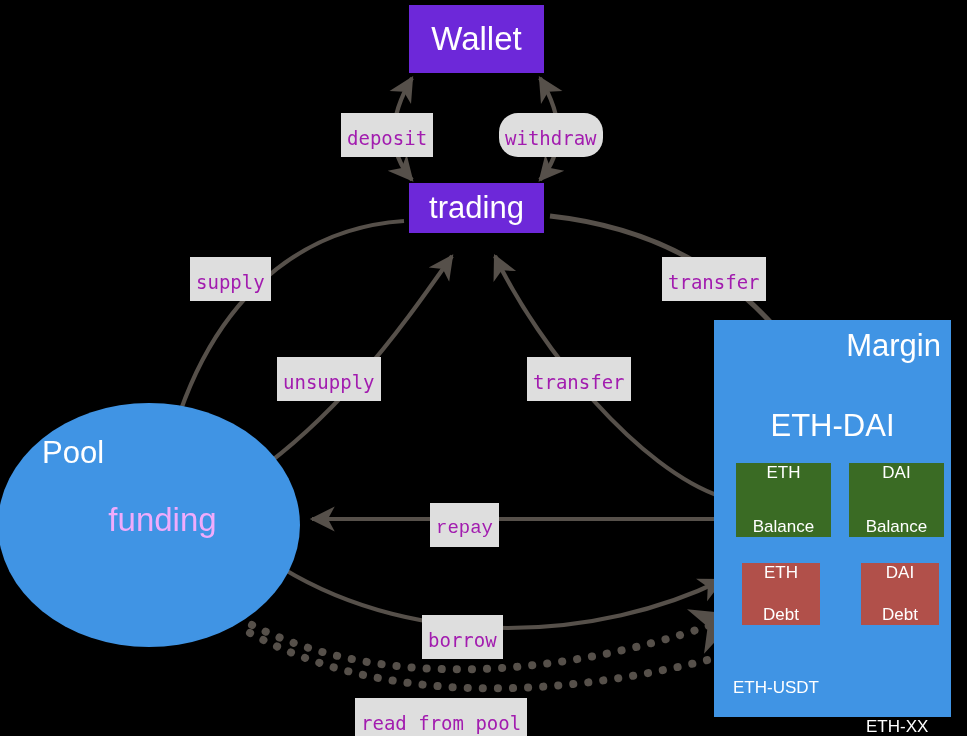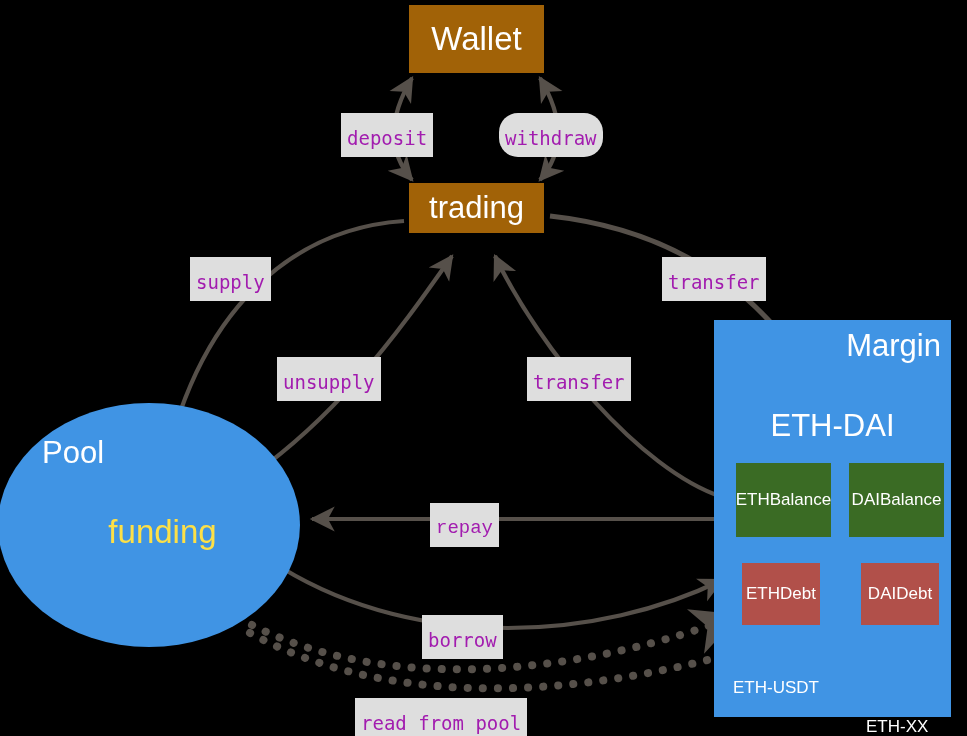--- a/index.html
+++ b/index.html
@@ -22,21 +22,21 @@
     position: absolute;
     left: 0;
     top: 0;
     width: 967px;
     height: 736px;
   }
 
   
   .node-box {
     position: absolute;
-    background: #a16207;
+    background: #6d28d9;
     color: #ffffff;
     display: flex;
     align-items: center;
     justify-content: center;
     box-sizing: border-box;
     z-index: 5;
   }
   .node-wallet {
     left: 409px;
     top: 5px;
@@ -66,25 +66,25 @@
     position: absolute;
     left: 42px;
     top: 435px;
     font-size: 31px;
     color: #ffffff;
     z-index: 6;
   }
   .circle-sub {
     position: absolute;
     left: 85px;
-    top: 513px;
+    top: 501px;
     width: 155px;
     text-align: center;
     font-size: 33px;
-    color: #fde047;
+    color: #f0abfc;
     z-index: 6;
   }
 
   
   .panel-margin {
     position: absolute;
     left: 714px;
     top: 320px;
     width: 237px;
     height: 397px;
@@ -103,23 +103,23 @@
     left: 0;
     right: 0;
     top: 88px;
     text-align: center;
     font-size: 31px;
     color: #ffffff;
   }
   .chip {
     position: absolute;
     display: flex;
-    flex-direction: row;
+    flex-direction: column;
     align-items: center;
-    justify-content: center;
+    justify-content: space-between;
     color: #ffffff;
     font-size: 17px;
     line-height: 1.18;
     box-sizing: border-box;
   }
   .chip-balance { background: #3a6b24; width: 95px; height: 74px; }
   .chip-debt    { background: #b1504a; width: 78px; height: 62px; }
   .chip-eth-balance { left: 22px;  top: 143px; }
   .chip-dai-balance { left: 135px; top: 143px; }
   .chip-eth-debt    { left: 28px;  top: 243px; }

